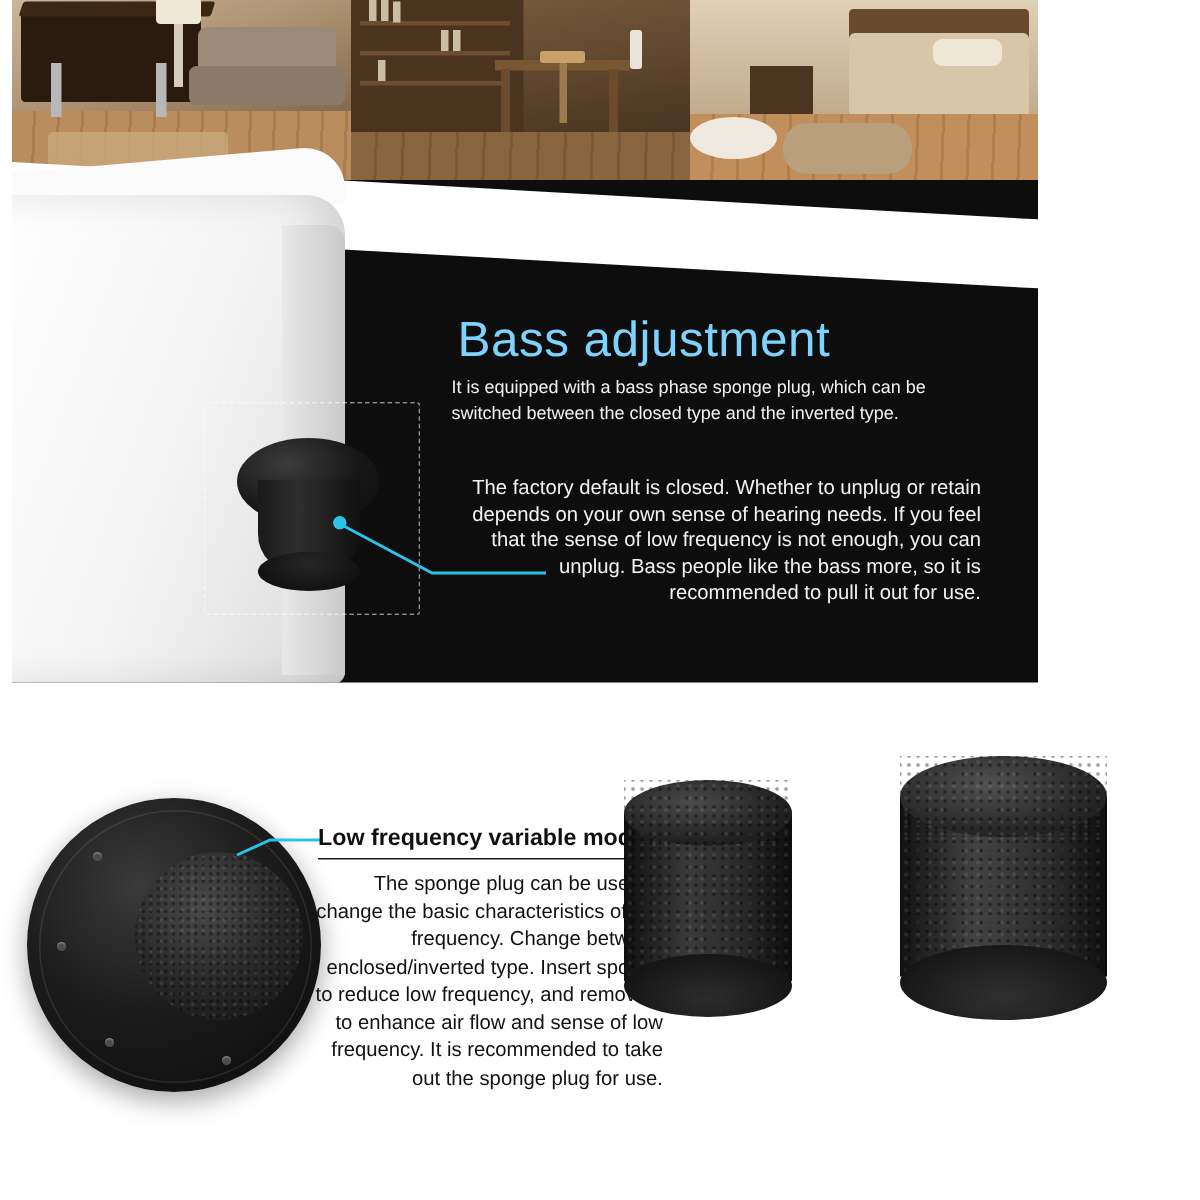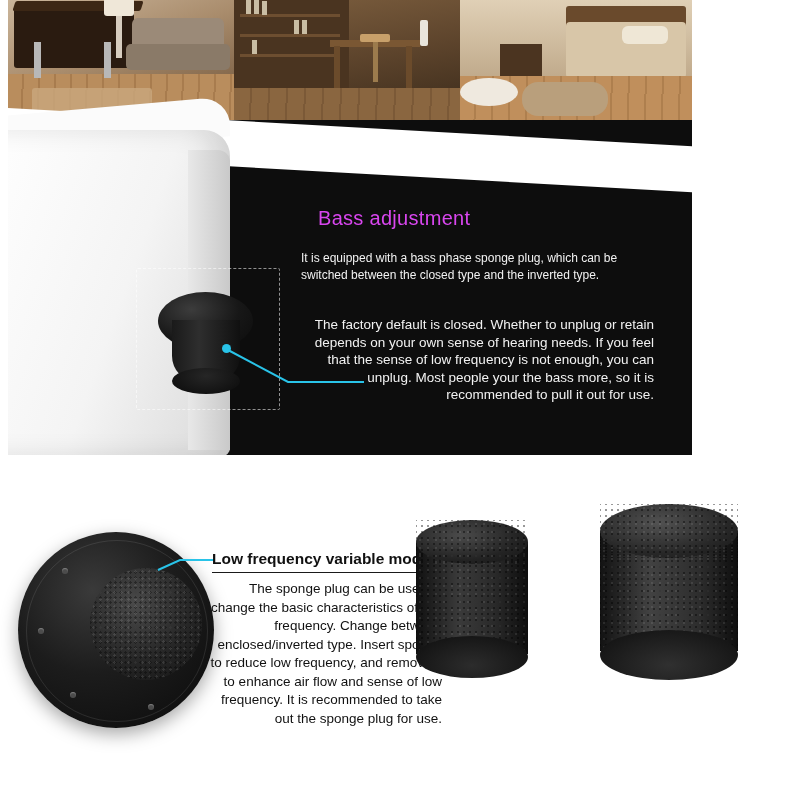--- a/index.html
+++ b/index.html
@@ -165,23 +165,23 @@
   .dot {
     position:absolute;
     width:9px; height:9px;
     border-radius:50%;
     background:#29c3e8;
   }
 
   
   .bass-title {
     position:absolute;
-    left:310px; top:207px;
-    color:#d946ef;
-    font-size:20px;
+    left:297px; top:207px;
+    color:#7dd3fc;
+    font-size:33px;
     letter-spacing:.3px;
   }
   .bass-p1 {
     position:absolute;
     left:293px; top:250px;
     width:350px;
     color:#f2f2f2;
     font-size:12px;
     line-height:17px;
   }
@@ -391,21 +391,21 @@
       <div class="body"></div>
     </div>
 
     <svg class="leader-line" viewBox="0 0 140 40">
       <polyline points="2,2 62,34 138,34" fill="none" stroke="#29c3e8" stroke-width="2"></polyline>
     </svg>
     <div class="dot" style="left:214px; top:344px;"></div>
 
     <div class="bass-title">Bass adjustment</div>
     <div class="bass-p1">It is equipped with a bass phase sponge plug, which can be switched between the closed type and the inverted type.</div>
-    <div class="bass-p2">The factory default is closed. Whether to unplug or retain depends on your own sense of hearing needs. If you feel that the sense of low frequency is not enough, you can unplug. Most people your the bass more, so it is recommended to pull it out for use.</div>
+    <div class="bass-p2">The factory default is closed. Whether to unplug or retain depends on your own sense of hearing needs. If you feel that the sense of low frequency is not enough, you can unplug. Bass people like the bass more, so it is recommended to pull it out for use.</div>
   </div>
 
   <div class="bottom-panel">
 
     <div class="woofer">
       <div class="rim"></div>
       <div class="screw" style="left:44px; top:36px;"></div>
       <div class="screw" style="left:20px; top:96px;"></div>
       <div class="screw" style="left:52px; top:160px;"></div>
       <div class="screw" style="left:130px; top:172px;"></div>

